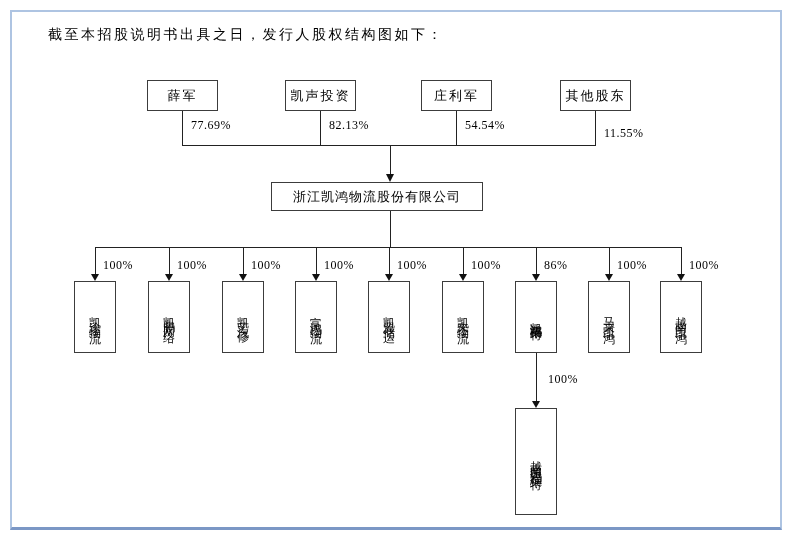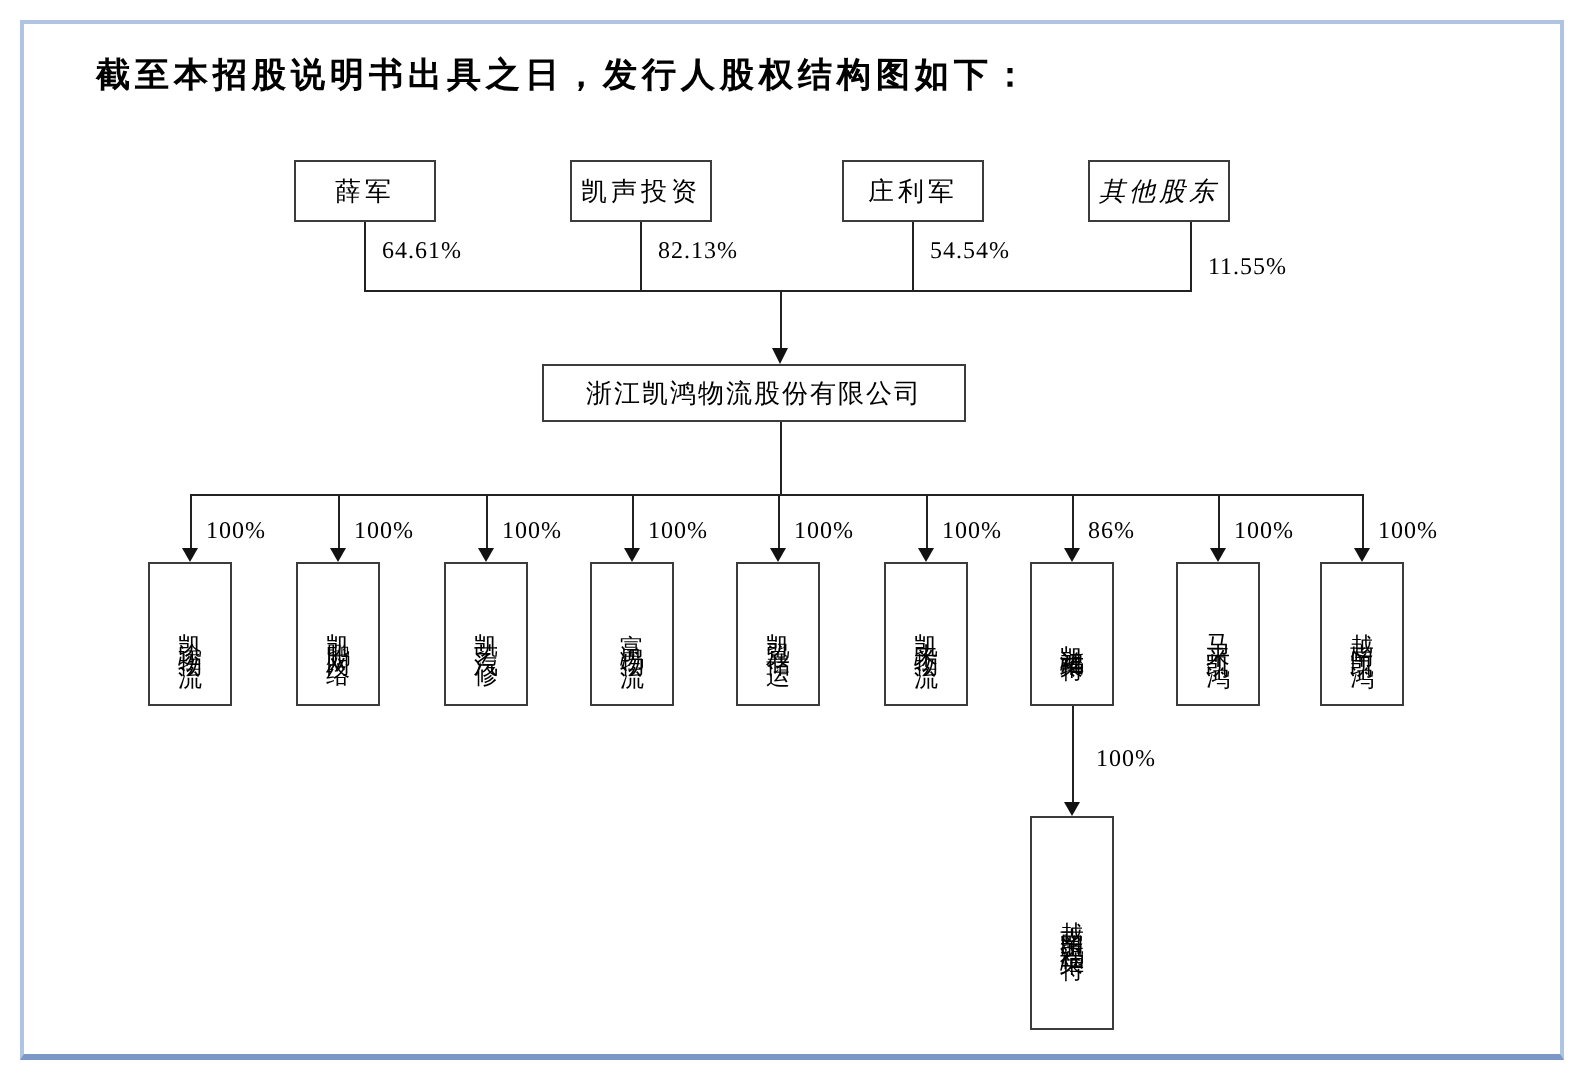--- a/index.html
+++ b/index.html
@@ -8,29 +8,29 @@
     font-family:"Liberation Serif","DejaVu Serif",serif;color:#000;
   }
   .frame{
     position:absolute;left:10px;top:10px;width:772px;height:520px;
     box-sizing:border-box;
     border:2px solid #aec4e2;
     border-bottom:3px solid #7b97c5;
   }
   .title{
     position:absolute;left:48px;top:26px;
-    font-size:17px;font-weight:bold;letter-spacing:2.5px;white-space:nowrap;
+    font-size:14px;font-weight:normal;letter-spacing:2.5px;white-space:nowrap;
   }
   .box{
     position:absolute;box-sizing:border-box;border:1px solid #3c3c3c;background:#fff;
     display:flex;align-items:center;justify-content:center;text-align:center;
     font-size:13px;letter-spacing:2px;
   }
   .topbox{width:71px;height:31px;top:80px;}
-  .t0{left:147px;} .t1{left:285px;} .t2{left:421px;font-family:Liberation Serif, serif;} .t3{left:544px;font-style:italic;}
+  .t0{left:147px;} .t1{left:285px;} .t2{left:421px;font-family:Liberation Serif, serif;} .t3{left:560px;}
   .mainbox{left:271px;top:182px;width:212px;height:29px;font-size:13px;letter-spacing:1px;}
   .childbox{
     width:42px;height:72px;top:281px;font-size:12px;letter-spacing:5px;
     writing-mode:vertical-rl;text-orientation:upright;line-height:42px;
   }
   .childbox.tight{letter-spacing:1.5px;}
   .c0{left:74px;} .c1{left:148px;} .c2{left:222px;} .c3{left:295px;}
   .c4{left:368px;} .c5{left:442px;} .c6{left:515px;} .c7{left:588px;} .c8{left:660px;}
   .grandbox{
     left:515px;top:408px;width:42px;height:107px;font-size:12px;letter-spacing:3px;
@@ -86,21 +86,21 @@
     <span>庄利军</span>
   </div>
   <div class="box topbox t3">
     <span>其他股东</span>
   </div>
 
   <div class="vline s0"></div>
   <div class="vline s1"></div>
   <div class="vline s2"></div>
   <div class="vline s3"></div>
-  <div class="pct p0">64.61%</div>
+  <div class="pct p0">77.69%</div>
   <div class="pct p1">82.13%</div>
   <div class="pct p2">54.54%</div>
   <div class="pct p3">11.55%</div>
 
   <div class="hline h1"></div>
   <div class="vline stem-main"></div>
   <div class="arrow a-main"></div>
 
   <div class="box mainbox">
     <span>浙江凯鸿物流股份有限公司</span>

